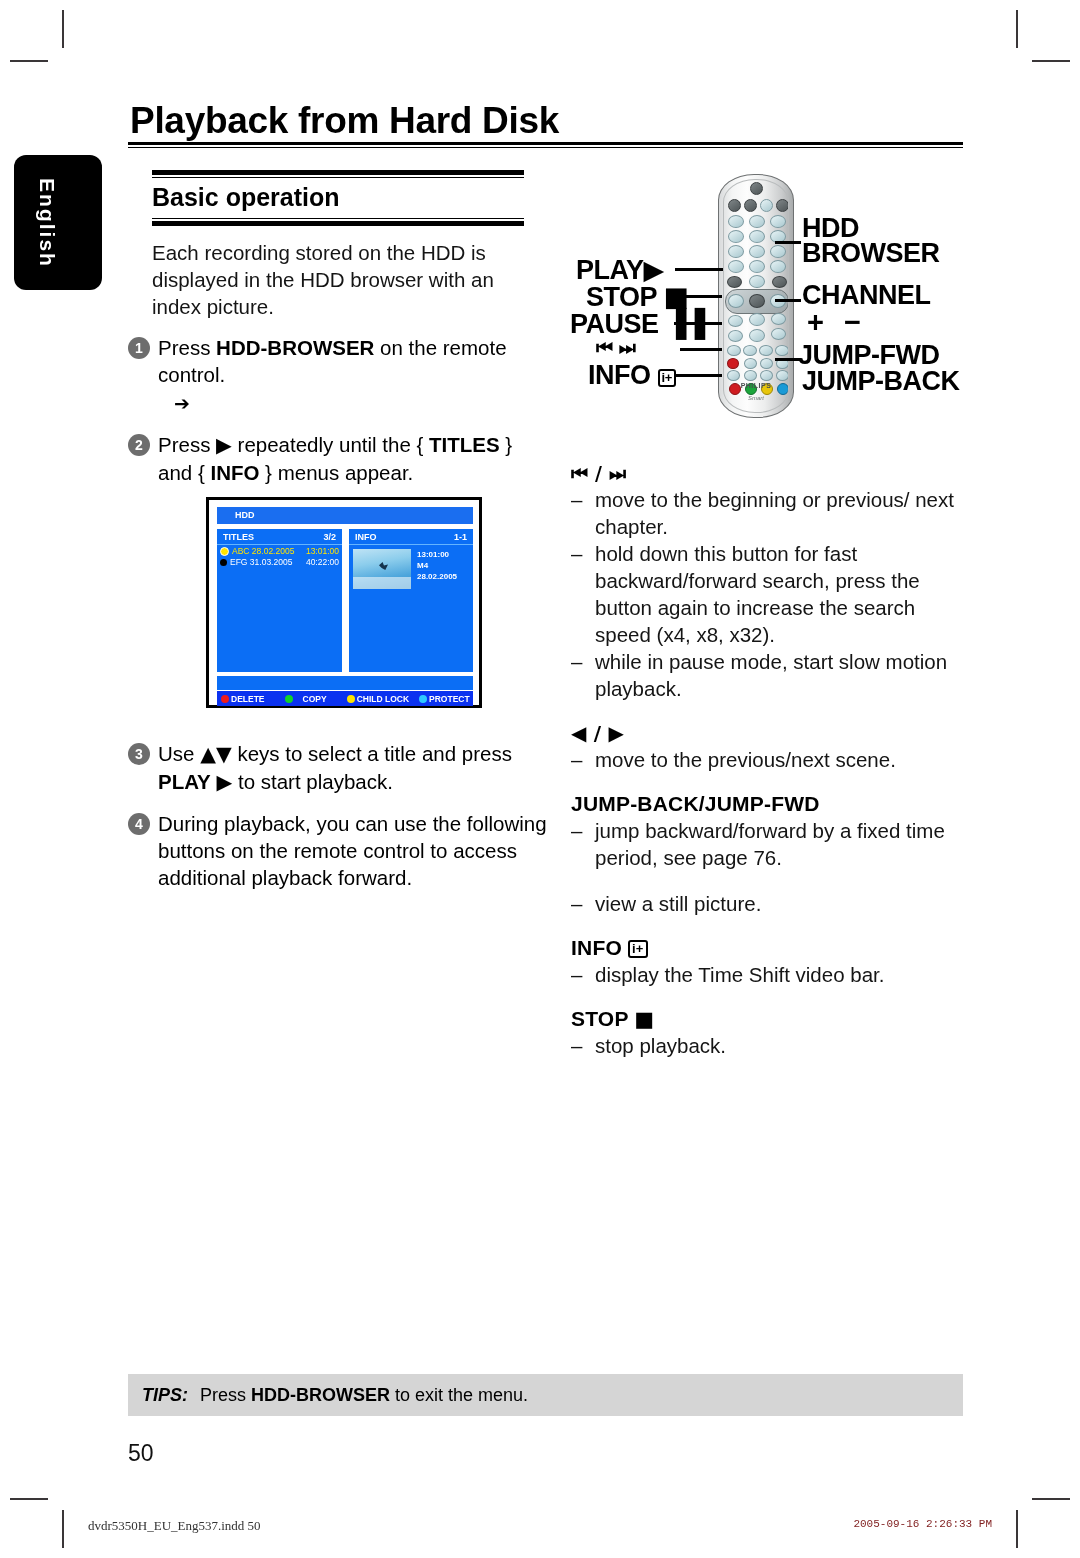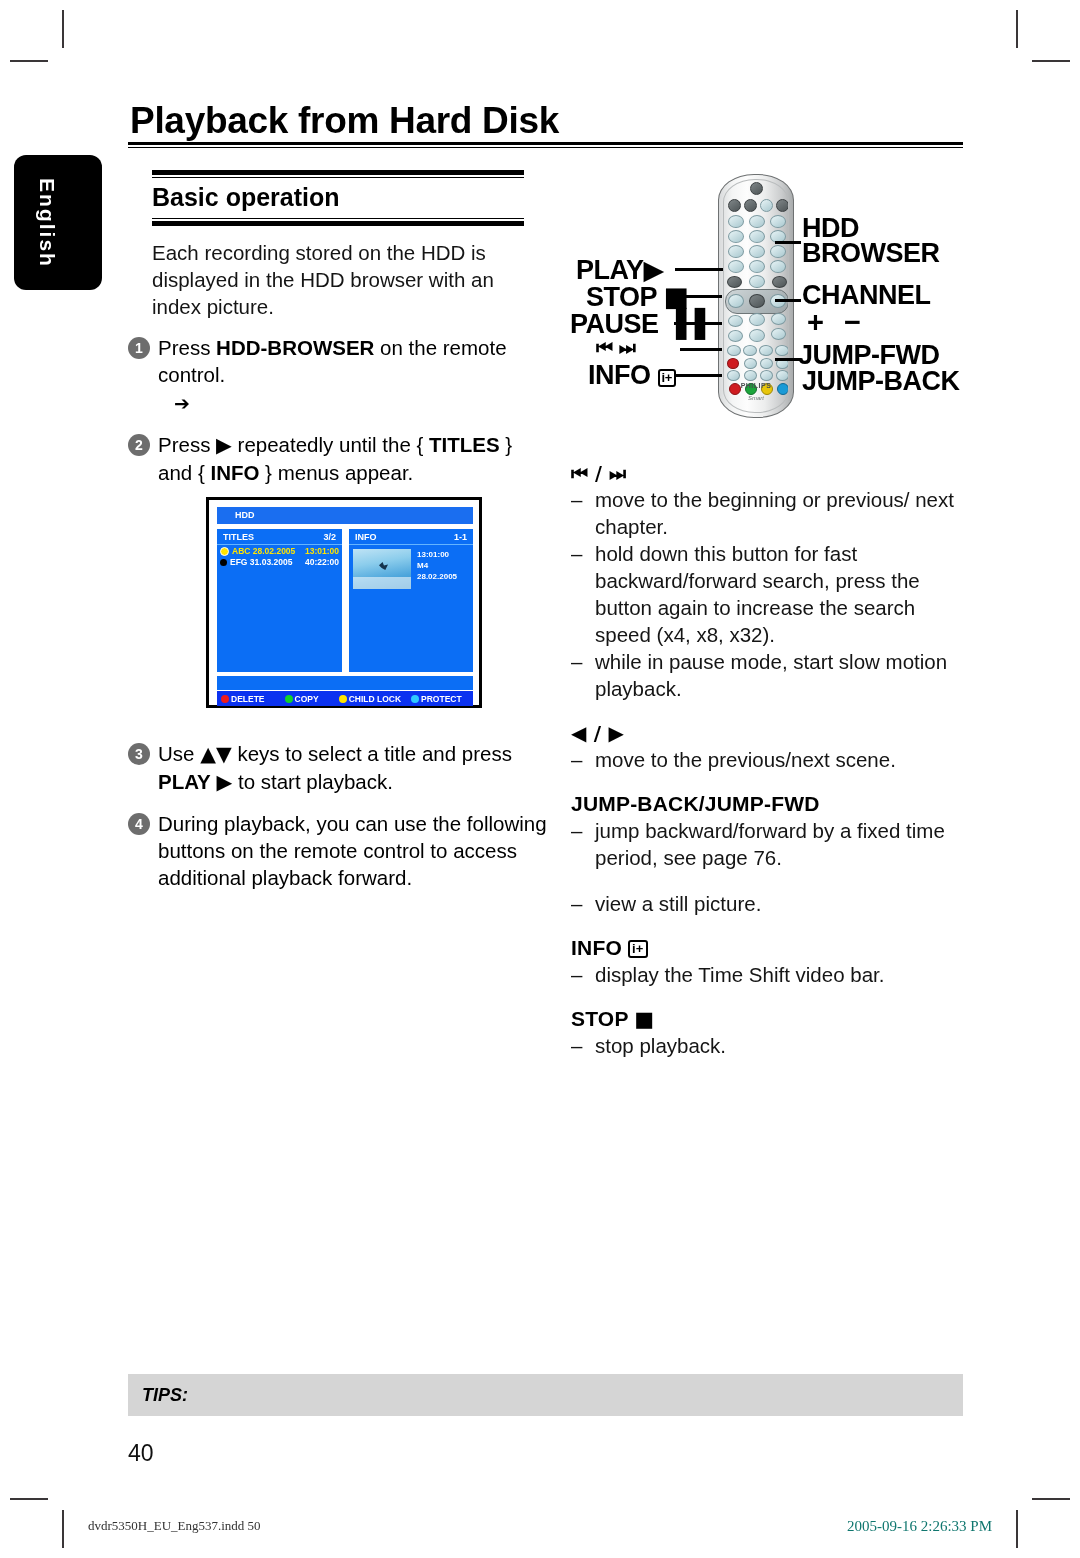--- a/index.html
+++ b/index.html
@@ -180,21 +180,21 @@
     justify-content: space-between;
     align-items: center;
     padding: 0 6px;
     border-bottom: 1px solid #64b4ff;
     box-sizing: border-box;
   }
   .title-row {
     display: flex;
     align-items: center;
     font-size: 8.5px;
-    font-weight: bold;
+    font-weight: normal;
     padding: 1px 3px 0 3px;
     white-space: nowrap;
   }
   .title-row .bullet {
     width: 7px; height: 7px;
     border-radius: 50%;
     margin-right: 3px;
     flex: 0 0 auto;
     background: #000;
   }
@@ -247,21 +247,21 @@
     color: #ffffff;
     font-size: 8.5px;
     font-weight: bold;
   }
   .cbtn { display: flex; align-items: center; }
   .cbtn .dot {
     width: 8px; height: 8px; border-radius: 50%;
     margin-right: 2px; flex: 0 0 auto;
   }
   #cb-delete { margin-left: 4px; }
-  #cb-copy { margin-left: 20px; }
+  #cb-copy { margin-left: 20px; gap: 8px; }
   #cb-childlock { margin-left: 20px; }
   #cb-protect { margin-left: 10px; }
 
   
   #remote-fig {
     position: absolute;
     left: 570px;
     top: 168px;
     width: 410px;
     height: 265px;
@@ -394,23 +394,23 @@
     left: 88px;
     top: 1518px;
     font-family: "Liberation Serif", serif;
     font-size: 13px;
     color: #333;
   }
   #footer-right {
     position: absolute;
     right: 88px;
     top: 1518px;
-    font-family: Liberation Serif, serif;
-    font-size: 15px;
-    color: #0f766e;
+    font-family: Liberation Mono, monospace;
+    font-size: 11px;
+    color: #7f1d1d;
   }
 </style>
 </head>
 <body>
 
 <div class="crop v cm-tl-v"></div>
 <div class="crop h cm-tl-h"></div>
 <div class="crop v cm-tr-v"></div>
 <div class="crop h cm-tr-h"></div>
 <div class="crop v cm-bl-v"></div>
@@ -695,18 +695,19 @@
     <div class="desc-line">
       <span class="dash">–</span>
       <span class="dtext">stop playback.</span>
     </div>
   </div>
 
 </div>
 
 <div id="tips-bar">
   <span id="tips-label">TIPS:</span>
+  <span><span>Press </span><b>HDD-BROWSER</b><span> to exit the menu.</span></span>
 </div>
 
-<div id="page-number">40</div>
+<div id="page-number">50</div>
 
 <div id="footer-left">dvdr5350H_EU_Eng537.indd   50</div>
 <div id="footer-right">2005-09-16   2:26:33 PM</div>
 
 </body></html>

